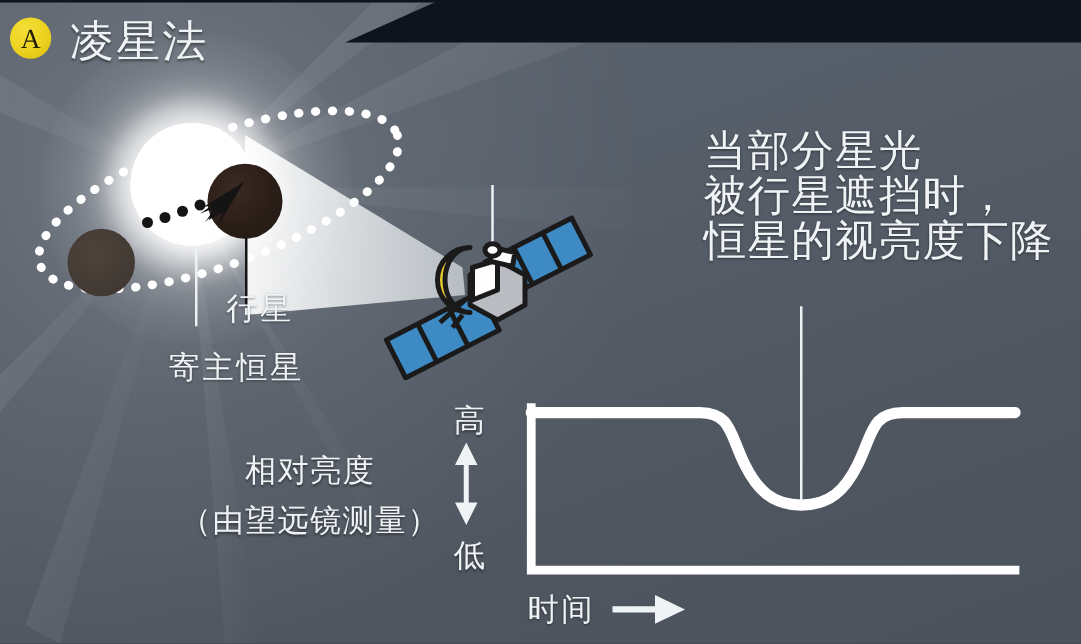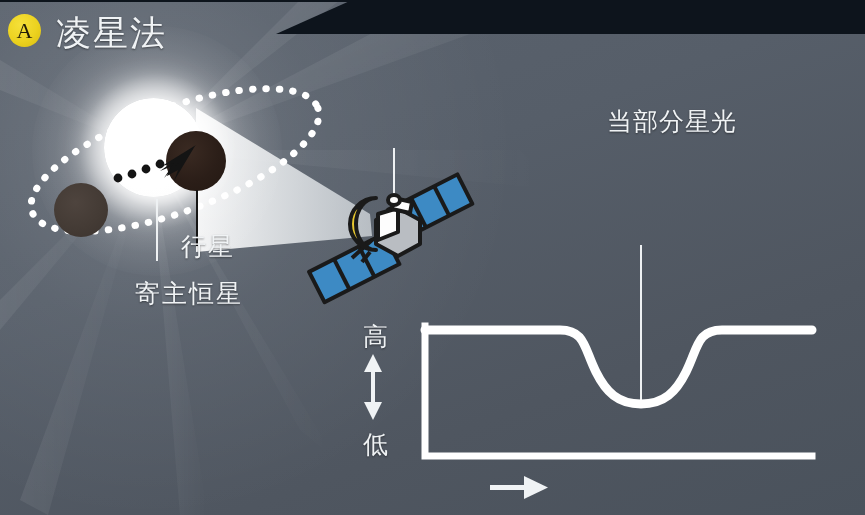--- a/index.html
+++ b/index.html
@@ -34,21 +34,21 @@
   .cn{color:#f0f3f5;text-shadow:0 1px 2px rgba(0,0,0,.45);white-space:nowrap;
       font-family:"Liberation Serif","DejaVu Serif",serif;}
   .badge{position:absolute;left:8px;top:14px;width:33px;height:33px;border-radius:50%;
     background:radial-gradient(circle at 38% 32%,#f5e03a 0%,#ecd21f 55%,#d8bc10 100%);
     display:flex;align-items:center;justify-content:center;
     color:#221d07;font-size:22px;font-family:"Liberation Serif","DejaVu Serif",serif;}
   .title{position:absolute;left:56px;top:10px;font-size:35px;letter-spacing:2px;}
   .lbl-planet{position:absolute;left:181px;top:230px;font-size:25px;letter-spacing:2px;}
   .lbl-host{position:absolute;left:135px;top:277px;font-size:25px;letter-spacing:2px;text-align:center;}
   .lbl-tele{position:absolute;left:346px;top:112px;font-size:25px;letter-spacing:2px;}
-  .para{position:absolute;left:563px;top:104px;font-size:25px;line-height:36px;letter-spacing:1px;margin-left:44px;}
+  .para{position:absolute;left:563px;top:104px;font-size:34px;line-height:36px;letter-spacing:1px;}
   .relbright{position:absolute;left:144px;top:358px;font-size:25px;line-height:40px;letter-spacing:1px;}
   .ax-hi{position:absolute;left:363px;top:320px;font-size:25px;}
   .ax-lo{position:absolute;left:363px;top:428px;font-size:25px;}
   .ax-time{position:absolute;left:422px;top:471px;font-size:25px;letter-spacing:2px;}
 </style>
 </head>
 <body>
 
 <div id="stage">
 
@@ -153,22 +153,28 @@
 
       <polygon points="394,198 412,202 410,213 392,209" fill="#fdfdfd"></polygon>
       <ellipse cx="394" cy="200" rx="6" ry="5" fill="#fdfdfd"></ellipse>
 
       <line x1="370" y1="252" x2="362" y2="262"></line>
     </g>
   </svg>
 
   <div class="cn para">
     <div>当部分星光</div>
+    <div>被行星遮挡时，</div>
+    <div>恒星的视亮度下降</div>
   </div>
 
+  <div class="cn relbright">
+    <div style="text-align:center;">相对亮度</div>
+    <div>（由望远镜测量）</div>
+  </div>
 
   <svg width="865" height="515" viewBox="0 0 865 515" style="position:absolute;inset:0;">
 
     <line x1="641" y1="245" x2="641" y2="404" stroke="#eef1f3" stroke-width="2"></line>
 
     <polyline points="425,326 425,456 812,456" fill="none" stroke="#ffffff" stroke-width="7" stroke-linecap="square" stroke-linejoin="miter"></polyline>
 
     <path d="M425,330 L560,330 C585,330 584,348 596,372
              C606,392 618,404 641,404 C664,404 676,392 686,372
              C698,348 697,330 722,330 L812,330" fill="none" stroke="#ffffff" stroke-width="9" stroke-linecap="round" stroke-linejoin="round"></path>
@@ -180,14 +186,15 @@
     </g>
 
     <g fill="#f0f3f5">
       <rect x="490" y="485" width="42" height="5"></rect>
       <polygon points="548,487.5 524,476 524,499"></polygon>
     </g>
   </svg>
 
   <div class="cn ax-hi">高</div>
   <div class="cn ax-lo">低</div>
+  <div class="cn ax-time">时间</div>
 
 </div>
 
 </body></html>

